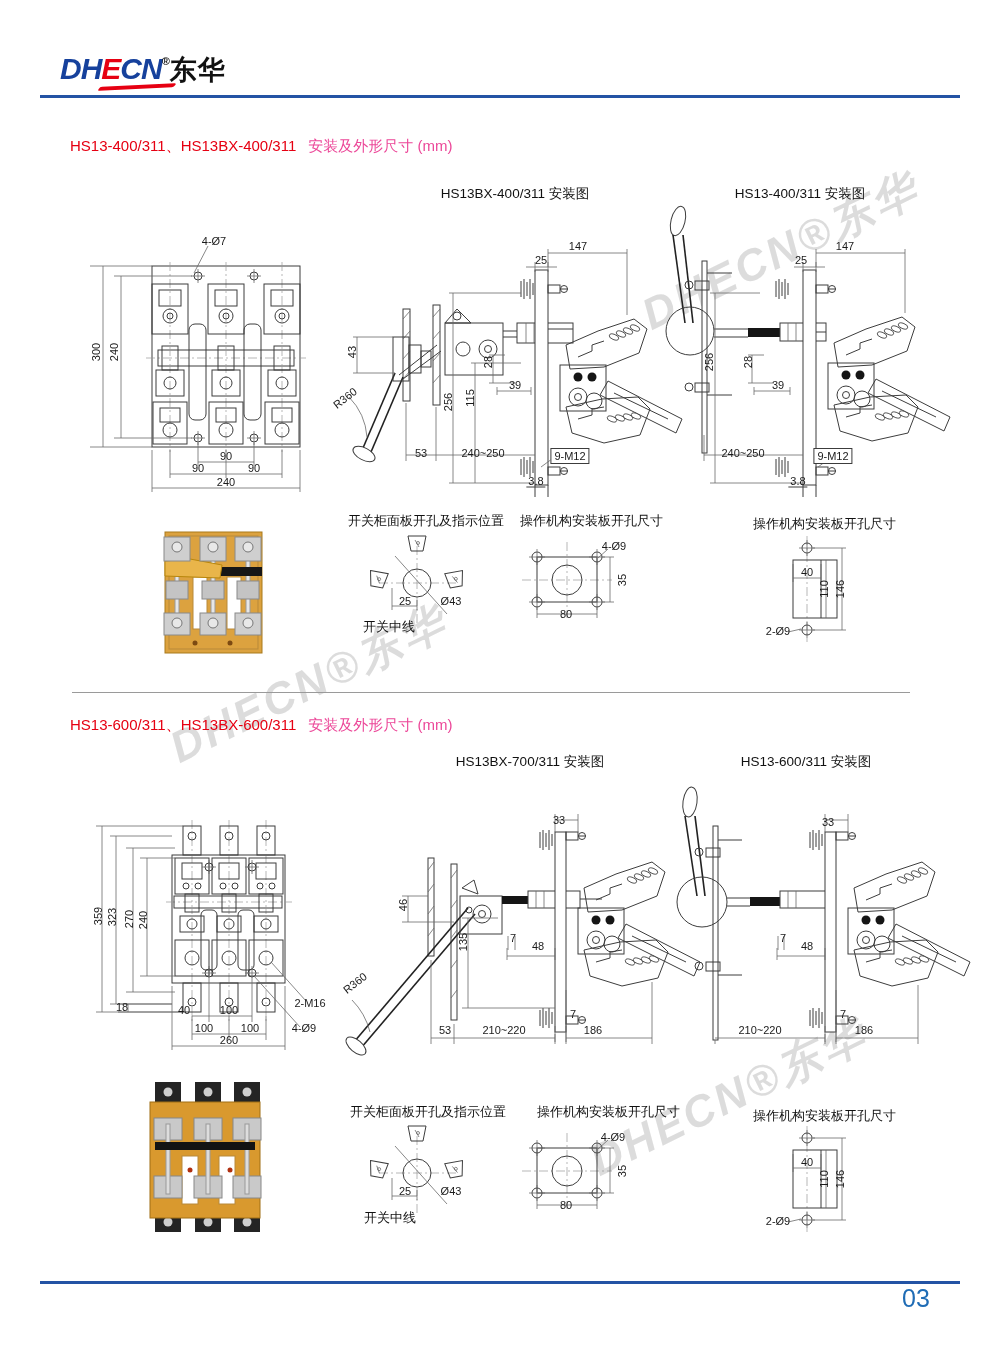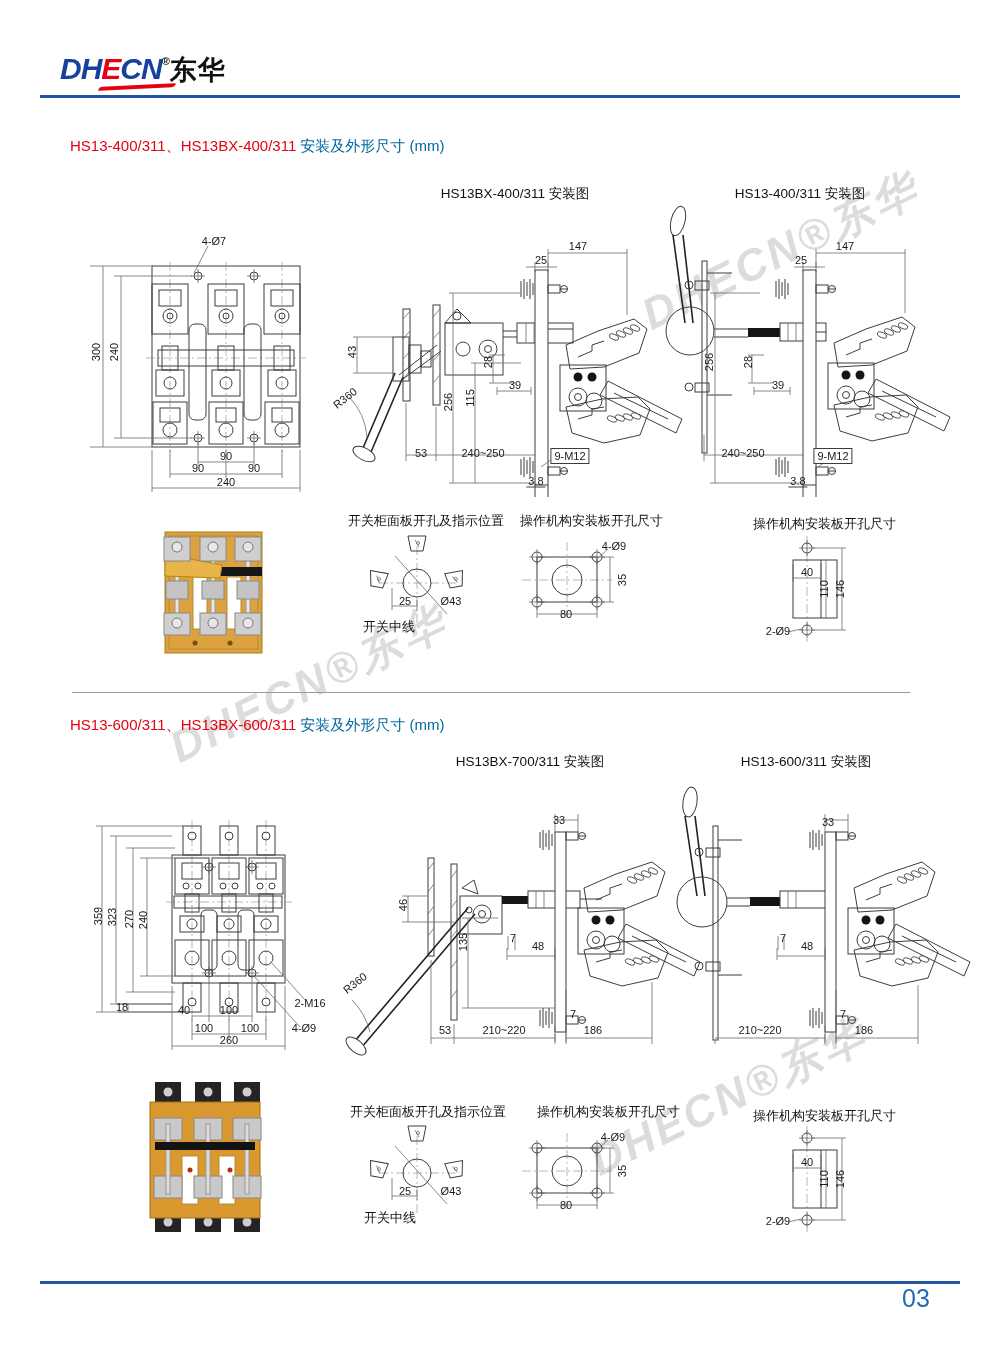--- a/index.html
+++ b/index.html
@@ -17,21 +17,21 @@
   .lg-red{color:#e60012;font-size:30px;letter-spacing:-1px;}
   .lg-reg{color:#111;font-size:11px;font-style:normal;vertical-align:14px;}
   .lg-zh{color:#111;font-size:27px;font-style:normal;letter-spacing:1px;}
   .lg-swoosh{position:absolute;left:42px;top:33px;width:74px;height:4px;background:#e60012;
              transform:skewX(-35deg) rotate(-3deg);border-radius:2px;}
   .doc-title{position:absolute;top:54px;right:70px;font-size:17px;color:#111;
              letter-spacing:.5px;white-space:nowrap;z-index:2;}
   
   .sec-h{position:absolute;font-size:15px;white-space:nowrap;z-index:2;}
   .h-red{color:#e60012;}
-  .h-blue{color:#0369a1;margin-left:4px;}
+  .h-blue{color:#ec4899;margin-left:12px;}
   
   .dim{position:absolute;font-size:11px;color:#1a1a1a;white-space:nowrap;
        transform:translate(-50%,-50%);z-index:2;}
   .rot{transform:translate(-50%,-50%) rotate(-90deg);}
   .rot40{transform:translate(-50%,-50%) rotate(-38deg);}
   .boxed{border:1px solid #3c3c3c;padding:0 3px;background:#fff;line-height:14px;}
   .ul{border-bottom:1px solid #3c3c3c;padding:0 2px;}
   .txt{position:absolute;font-size:13px;color:#111;white-space:nowrap;z-index:2;}
   .ct{position:absolute;font-size:13.5px;color:#111;white-space:nowrap;
       transform:translate(-50%,-50%);z-index:2;}

